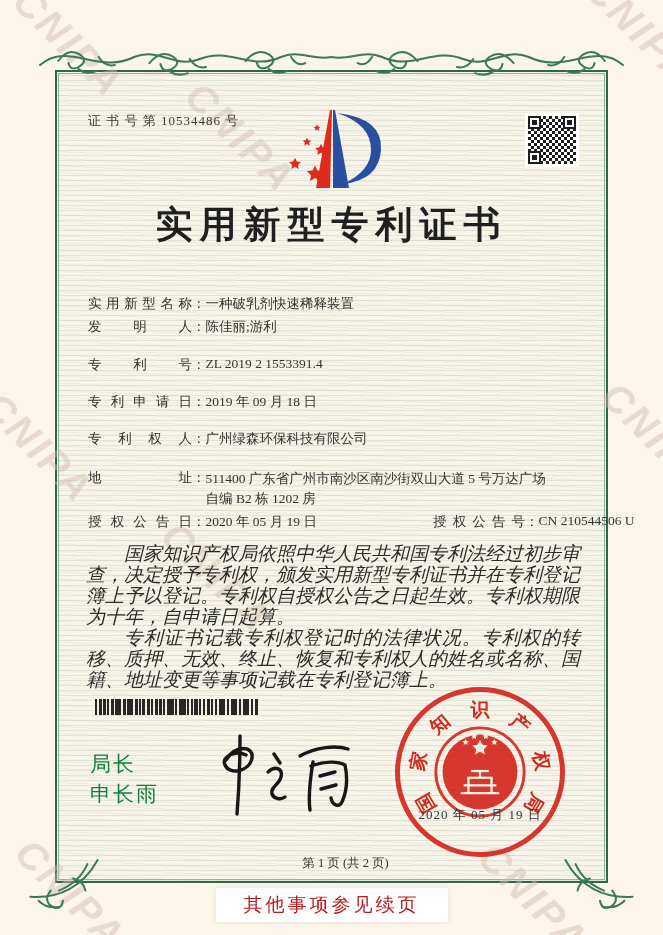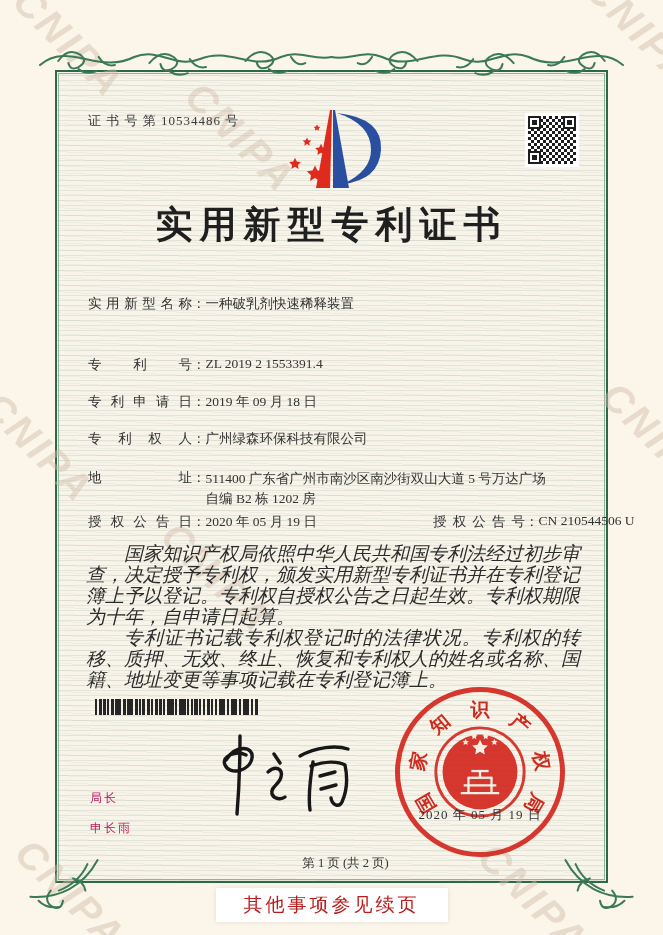--- a/index.html
+++ b/index.html
@@ -61,21 +61,21 @@
   .body-text p{margin:0; text-indent:2em;}
 
   .barcode{
     position:absolute; left:95px; top:699px; width:163px; height:16px;
     background-image:
       repeating-linear-gradient(90deg,#262626 0 2px,transparent 2px 4px),
       repeating-linear-gradient(90deg,#262626 0 1px,transparent 1px 6px),
       repeating-linear-gradient(90deg,transparent 0 8px,#262626 8px 11px,transparent 11px 13px);
   }
 
-  .officer{position:absolute; left:90px; font-size:12px; letter-spacing:2px; color:#be185d;margin-top:40px;}
+  .officer{position:absolute; left:90px; font-size:21px; letter-spacing:2px; color:#15803d;}
   .sig{position:absolute; left:200px; top:730px; width:162px; height:88px;}
 
   .seal{position:absolute; left:395px; top:687px; width:170px; height:170px; z-index:3;}
   .seal-ring{
     position:absolute; inset:0; border-radius:50%;
     border:5px solid rgba(210,39,30,0.92);
   }
   .seal-char{
     position:absolute; width:20px; height:20px; text-align:center;
     font-size:19px; font-weight:bold; color:#cf2a1e; line-height:20px;
@@ -170,20 +170,23 @@
     <div class="qr">
       <div class="finder f-tl"></div>
       <div class="finder f-tr"></div>
       <div class="finder f-bl"></div>
     </div>
 
     <div class="title">实用新型专利证书</div>
 
     <div class="row" style="top:295px;">
       <span class="lab">实用新型名称</span><span>：</span><span class="val">一种破乳剂快速稀释装置</span>
+    </div>
+    <div class="row" style="top:318px;">
+      <span class="lab">发明人</span><span>：</span><span class="val">陈佳丽;游利</span>
     </div>
     <div class="row" style="top:356px;">
       <span class="lab">专利号</span><span>：</span><span class="val">ZL 2019 2 1553391.4</span>
     </div>
     <div class="row" style="top:393px;">
       <span class="lab">专利申请日</span><span>：</span><span class="val">2019 年 09 月 18 日</span>
     </div>
     <div class="row" style="top:430px;">
       <span class="lab">专利权人</span><span>：</span><span class="val">广州绿森环保科技有限公司</span>
     </div>

